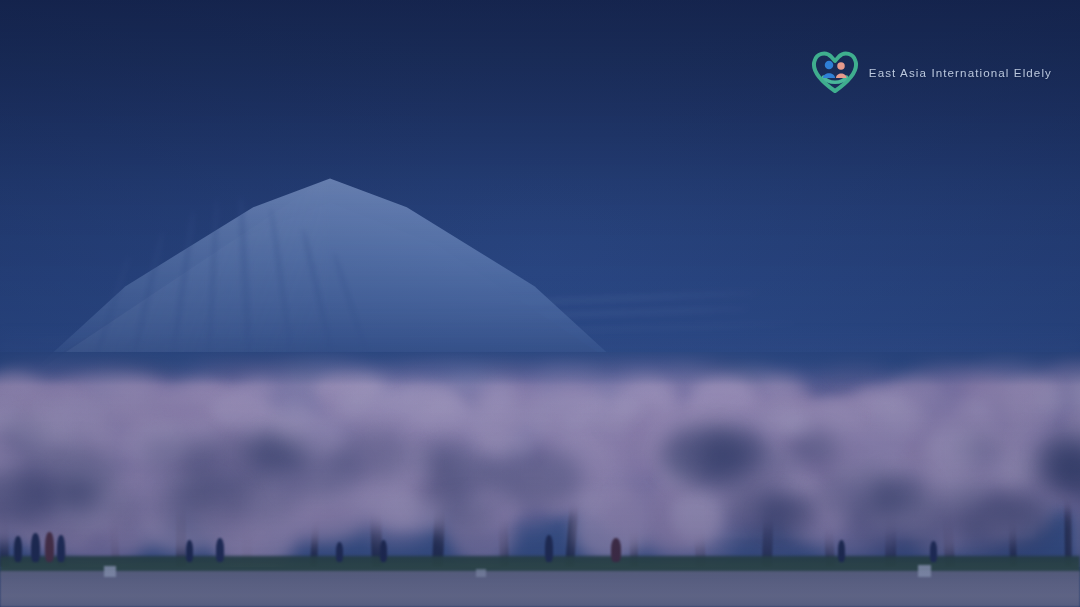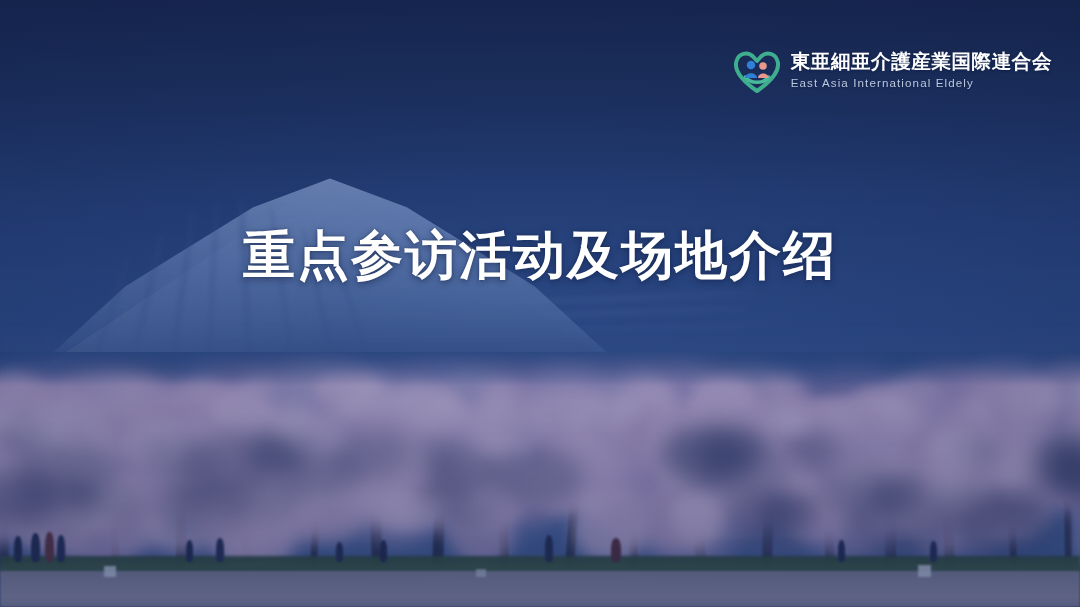--- a/index.html
+++ b/index.html
@@ -1091,39 +1091,37 @@
     <div class="person" style="left:930px; top:541px; width:7px; height:21px; background:#2a3460;"></div>
 
     <div class="marker" style="left:104px; top:566px; width:12px; height:11px;"></div>
     <div class="marker" style="left:918px; top:565px; width:13px; height:12px;"></div>
     <div class="marker" style="left:476px; top:569px; width:10px; height:8px; opacity:.7;"></div>
 
     <div class="tint"></div>
     <div class="tint2"></div>
   </div>
 
-  <div class="title">重点参访活动及场地介绍</div>
 
   <div class="logo-lockup">
 
     <svg class="logo-mark" viewBox="0 0 100 100">
 
       <path d="M50 90 C 16 66, 4 46, 9 30 C 13 15, 31 10, 42 21 L 50 30 L 58 21
                C 69 10, 87 15, 91 30 C 96 46, 84 66, 50 90 Z" fill="none" stroke="#3fae8e" stroke-width="8" stroke-linejoin="round"></path>
 
       <path d="M27 62 C 36 76, 64 76, 73 62" fill="none" stroke="#49b79a" stroke-width="7" stroke-linecap="round"></path>
 
       <circle cx="38" cy="38" r="8.5" fill="#2f7fd6"></circle>
       <path d="M26 64 C 26 51, 50 51, 50 64 Z" fill="#2f7fd6"></path>
 
       <circle cx="62" cy="40" r="7.5" fill="#e79a8c"></circle>
       <path d="M52 64 C 52 52, 73 52, 73 64 Z" fill="#e79a8c"></path>
     </svg>
 
     <div class="logo-text">
-      <div class="logo-cn">東亜細亜介護産業国際連合会</div>
       <div class="logo-en">
         <div>East Asia International Eldely</div>
       </div>
     </div>
   </div>
 
 </div>
 
 </body></html>

